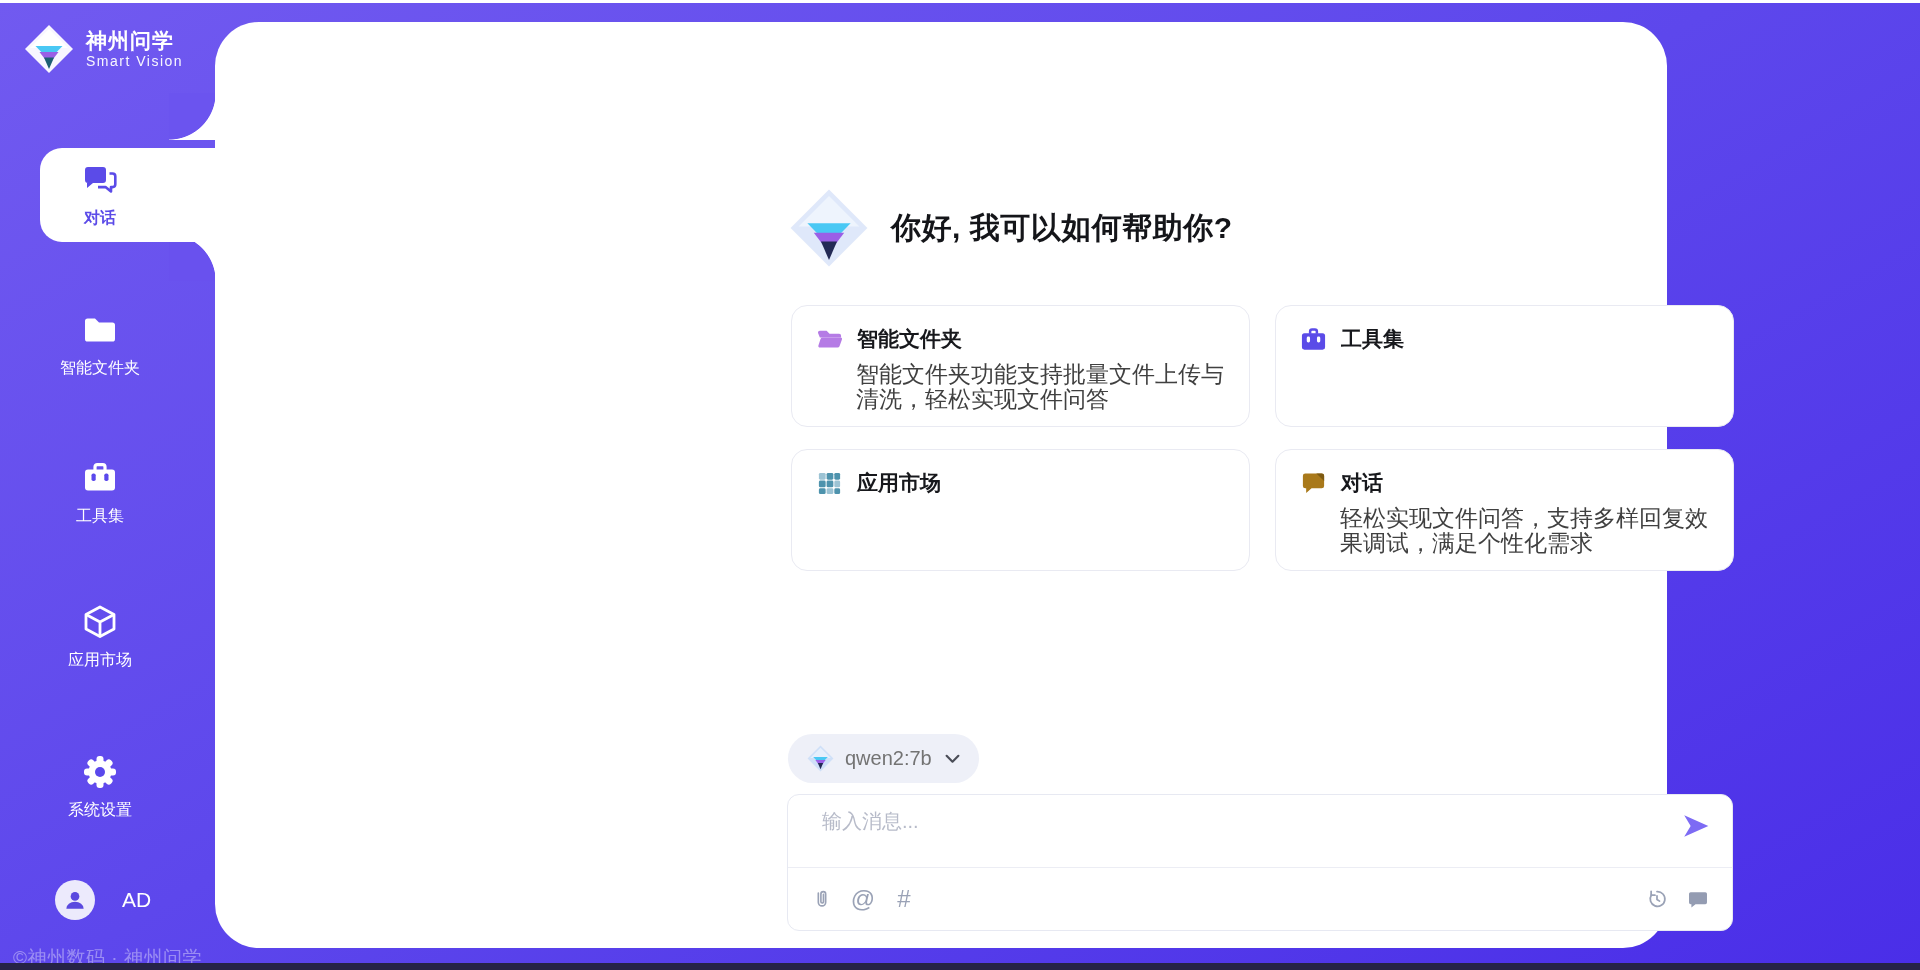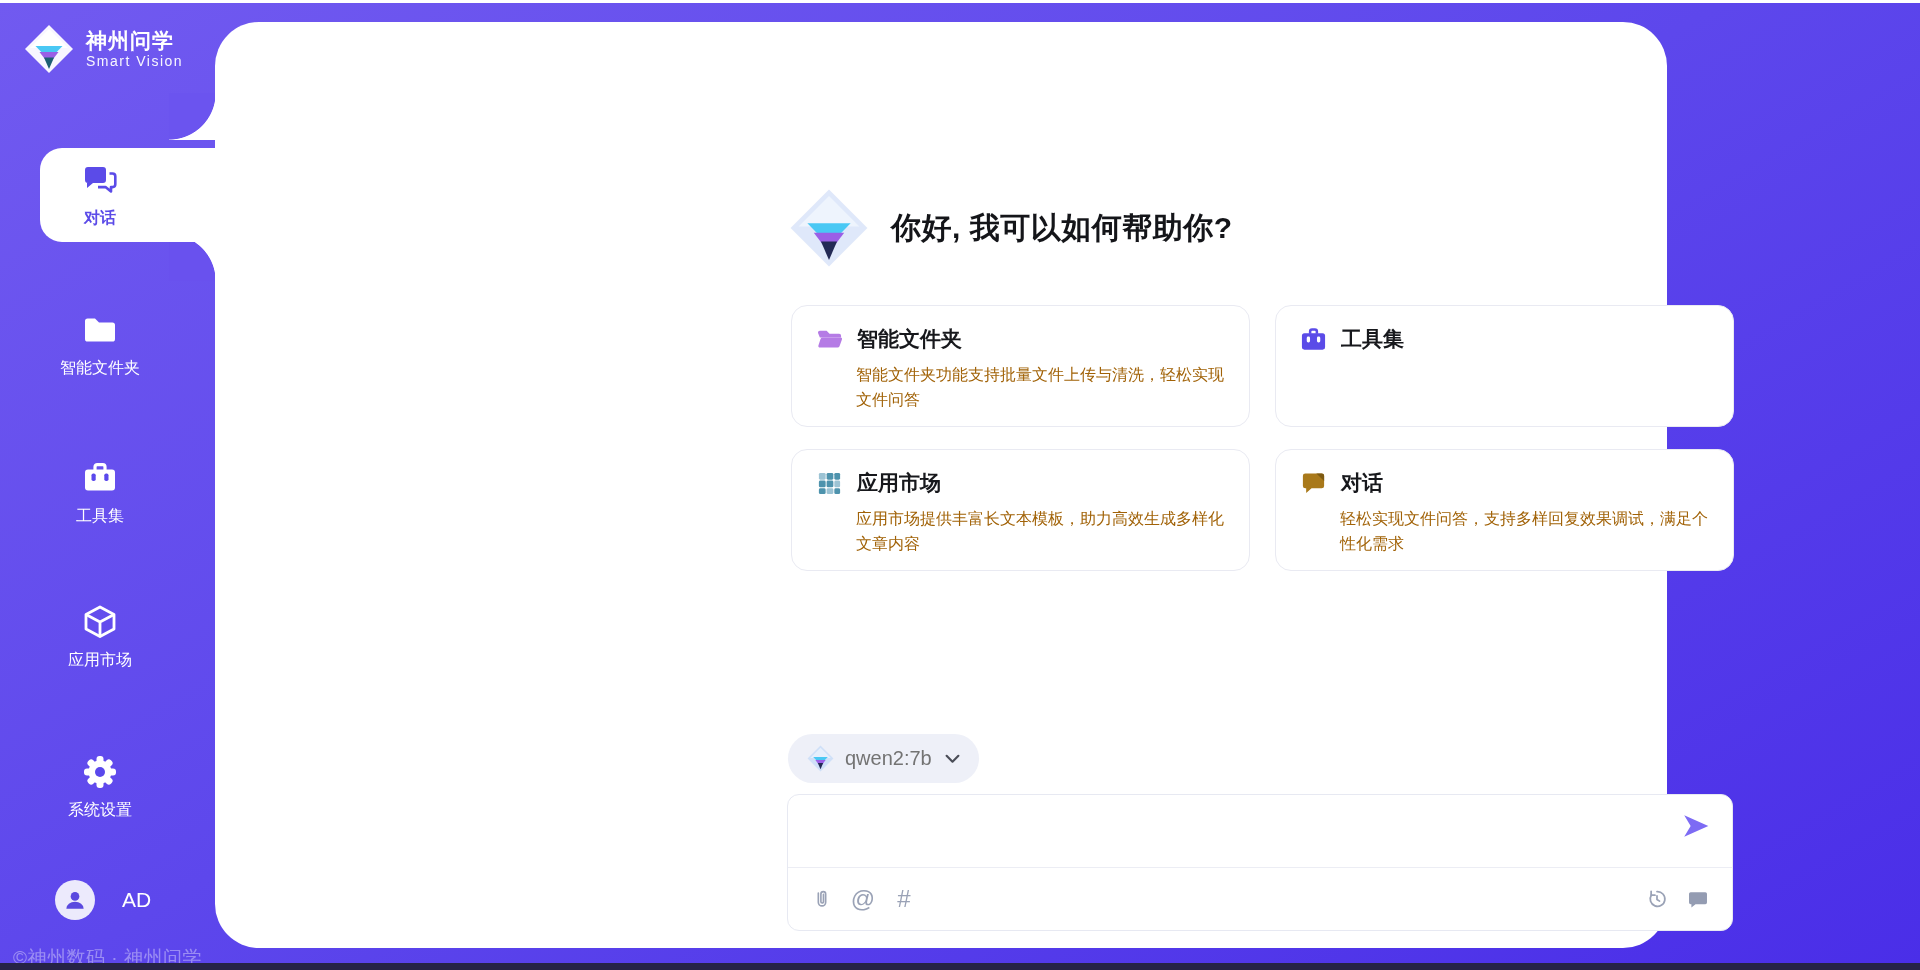--- a/index.html
+++ b/index.html
@@ -71,21 +71,21 @@
     position:absolute; left:576px; top:283px;
     display:grid; grid-template-columns:459px 459px; column-gap:25px; row-gap:22px;
   }
   .card {
     width:459px; height:122px; background:#fff;
     border:1px solid #e9eaf2; border-radius:16px; cursor:pointer;
   }
   .card-head { display:flex; align-items:center; gap:14px; margin:19px 0 0 24px; }
   .card-icon { width:27px; height:27px; flex:0 0 27px; }
   .card-title { color:#17181c; font-size:21px; font-weight:700; }
-  .card-desc { margin:9px 24px 0 64px; color:#a16207; font-size:16px; line-height:25px; }
+  .card-desc { margin:9px 24px 0 64px; color:#404040; font-size:23px; line-height:25px; }
 
   
   .model-pill {
     position:absolute; left:573px; top:712px; height:49px;
     display:flex; align-items:center; gap:11px; padding:0 19px;
     background:#eef0f8; border-radius:25px; cursor:pointer;
   }
   .model-logo { width:27px; height:27px; }
   .model-name { color:#737373; font-size:20px; }
   .model-chevron { display:flex; margin-left:2px; }
@@ -174,21 +174,20 @@
               <rect x="3" y="11" width="7" height="7" rx="1.5" fill="#4e93ad"></rect>
               <rect x="11" y="11" width="7" height="7" rx="1.5" fill="#4e93ad"></rect>
               <rect x="19" y="11" width="6" height="7" rx="1.5" fill="#9cc3d4"></rect>
               <rect x="3" y="19" width="7" height="6" rx="1.5" fill="#4e93ad"></rect>
               <rect x="11" y="19" width="7" height="6" rx="1.5" fill="#9cc3d4"></rect>
               <rect x="19" y="19" width="6" height="6" rx="1.5" fill="#4e93ad"></rect>
             </svg>
           </span>
           <span class="card-title">应用市场</span>
         </div>
-        <div class="card-desc">应用市场提供丰富长文本模板，助力高效生成多样化文章内容</div>
       </div>
 
       <div class="card">
         <div class="card-head">
           <span class="card-icon">
             <svg viewBox="0 0 28 28" width="27" height="27">
               <path d="M3 6 a2.5 2.5 0 0 1 2.5-2.5 h17 a2.5 2.5 0 0 1 2.5 2.5 v10.5 a2.5 2.5 0 0 1 -2.5 2.5 H12 l-5.6 4.8 v-4.8 H5.5 A2.5 2.5 0 0 1 3 16.5 z" fill="#a9791a"></path>
               <path d="M17 3.5 h5.5 a2.5 2.5 0 0 1 2.5 2.5 v5.5 z" fill="#7d5a12"></path>
             </svg>
           </span>
@@ -211,20 +210,21 @@
       </span>
       <span class="model-name">qwen2:7b</span>
       <span class="model-chevron">
         <svg viewBox="0 0 14 9" width="15" height="10">
           <path d="M1.5 1.5 L7 7 L12.5 1.5" stroke="#4a4d57" stroke-width="2" fill="none" stroke-linecap="round" stroke-linejoin="round"></path>
         </svg>
       </span>
     </div>
 
     <div class="input-card">
+      <textarea class="msg-input" placeholder="输入消息..." style=""></textarea>
 
       <button class="send-btn">
         <svg viewBox="0 0 28 28" width="30" height="30">
           <path d="M3 4 L25.5 14 L3 24 L9 14 Z" fill="#7d6bf4"></path>
         </svg>
       </button>
 
       <div class="input-divider"></div>
 
       <div class="input-toolbar">

